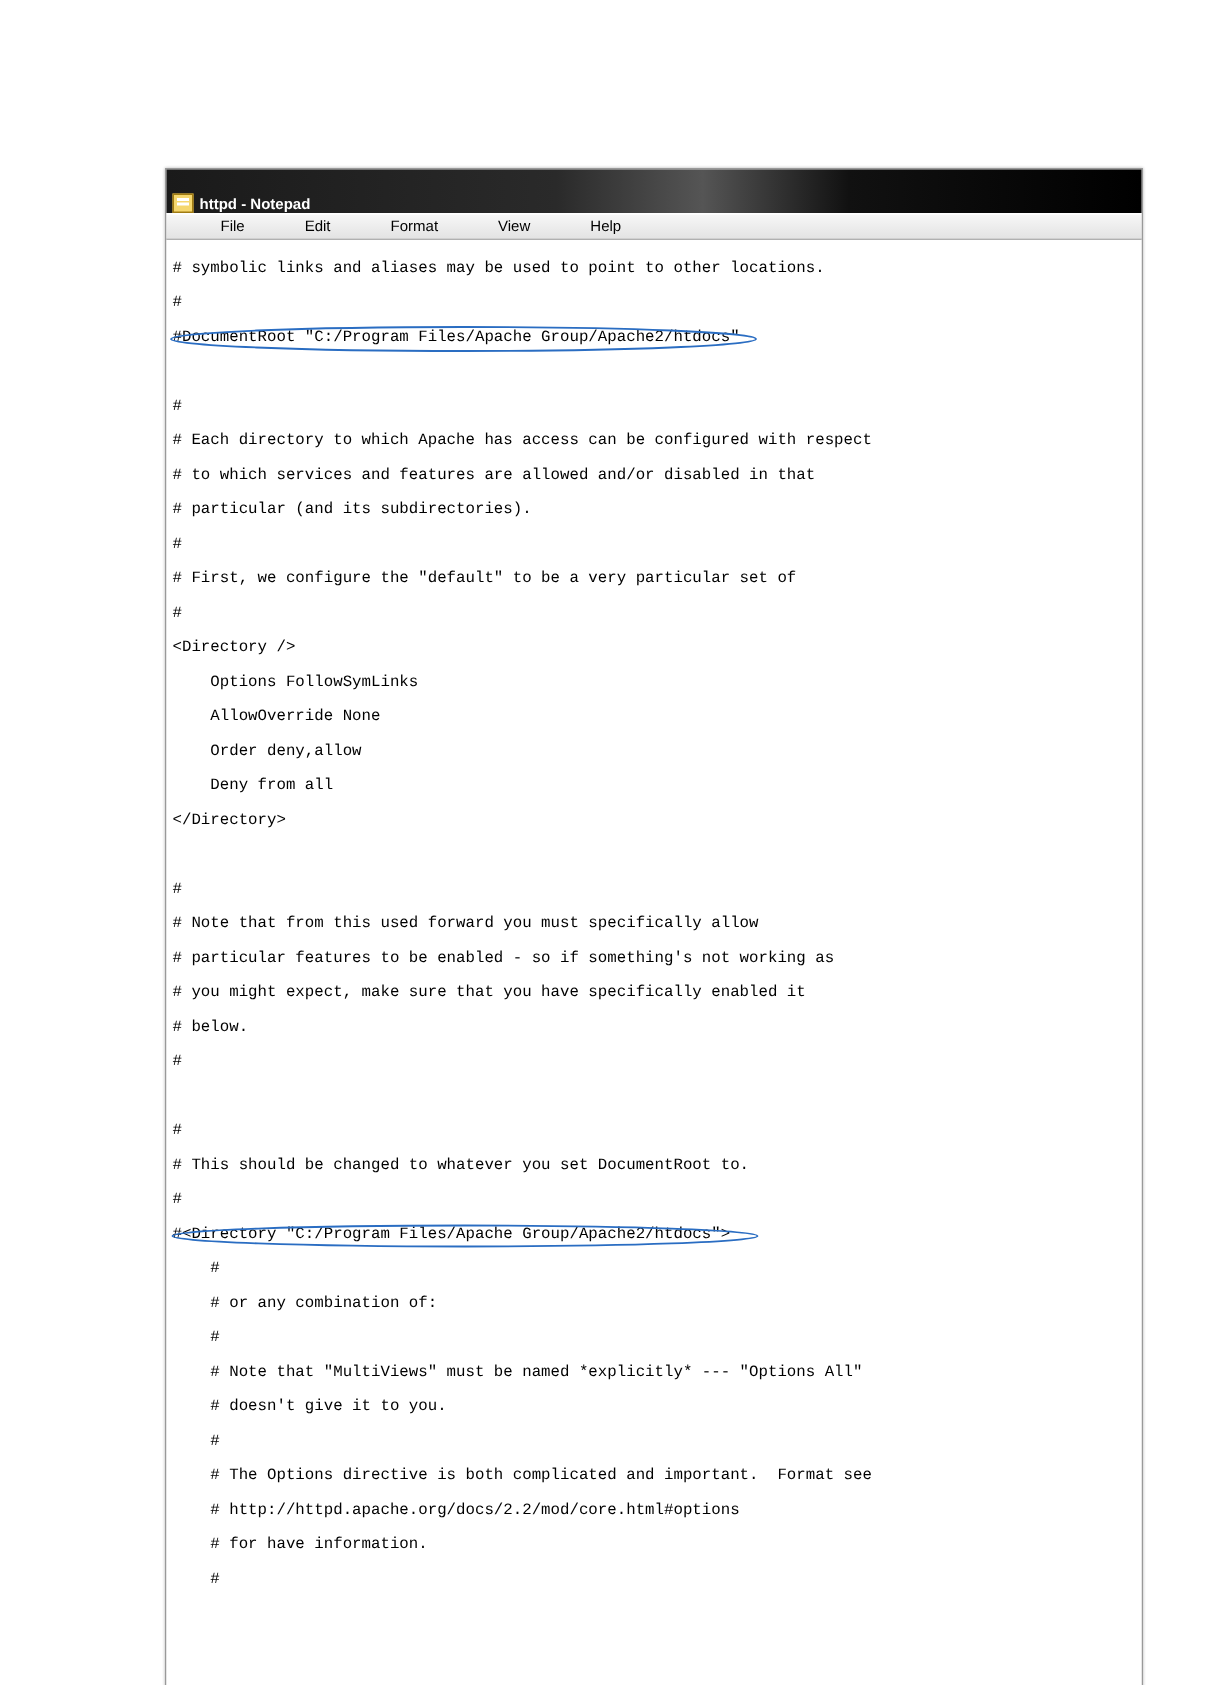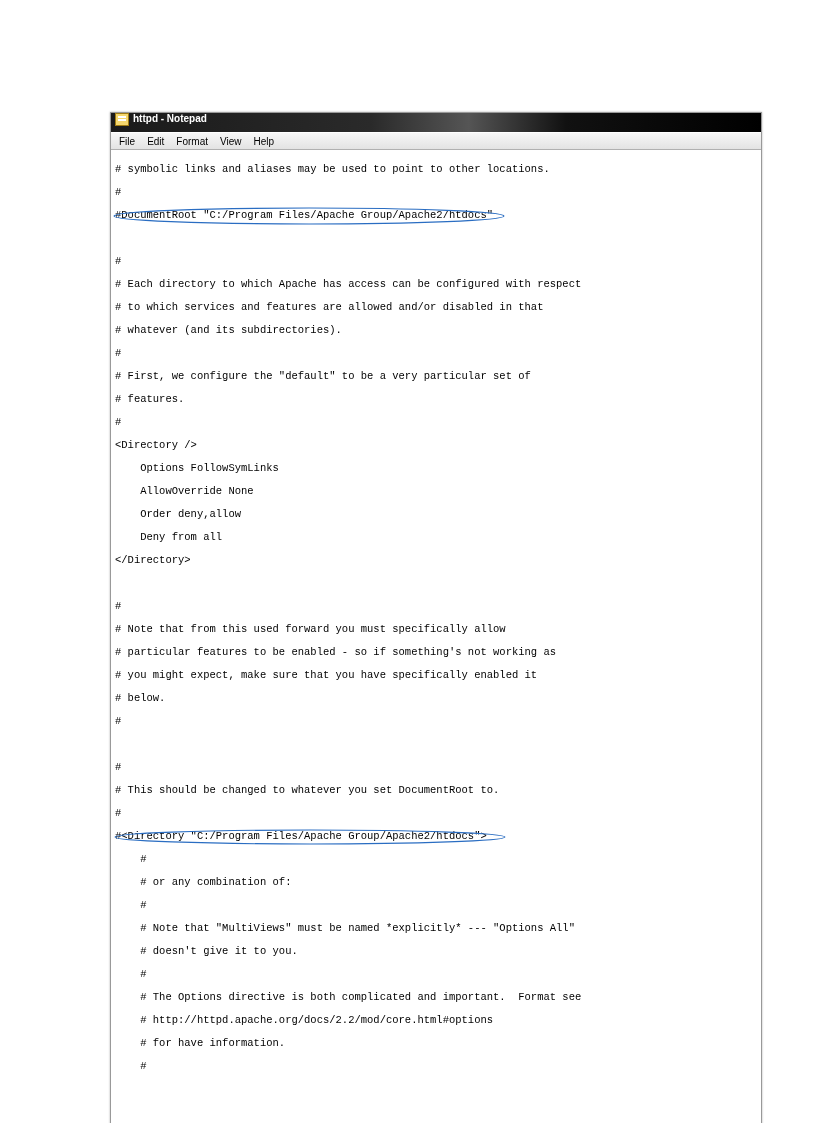--- a/index.html
+++ b/index.html
@@ -12,24 +12,24 @@
   .page {
     padding: 0;
   }
   .screenshot {
     margin: 112px 0 0 110px;
     width: 650px;
     border: 1px solid #999;
     box-shadow: 0 0 2px rgba(0,0,0,0.3);
   }
   .titlebar {
-    height: 19px;
+    height: 29px;
     background: linear-gradient(90deg, #1a1a1a 0%, #2a2a2a 40%, #555 55%, #111 70%, #000 100%);
     display: flex;
-    align-items: flex-start;
+    align-items: flex-end;
     padding: 0 4px;
     color: #fff;
     font-family: Tahoma, sans-serif;
     font-size: 10px;
     font-weight: bold;
   }
   .titlebar .app-icon {
     width: 12px;
     height: 11px;
     background: #f5d76e;
@@ -51,20 +51,21 @@
     border-bottom: 1px solid #b0b0b0;
     display: flex;
     align-items: center;
     font-family: Tahoma, sans-serif;
     font-size: 10px;
     color: #000;
     padding-left: 2px;
   }
   .menubar span {
     padding: 0 6px;
+    margin-left: 28px;
   }
   .editor {
     background: #fff;
     padding: 2px 4px 8px 4px;
     font-family: "Courier New", monospace;
     font-size: 10.5px;
     line-height: 11.5px;
     color: #000;
     white-space: pre;
     overflow: hidden;
@@ -104,24 +105,23 @@
     <div class="editor">
 <span class="line"># symbolic links and aliases may be used to point to other locations.</span>
 <span class="line">#</span>
 <span class="line ellipse"><svg width="395" height="22" style="left:-4px;top:-5px;" viewBox="0 0 395 22">
             <ellipse cx="198" cy="11" rx="195" ry="8" fill="none" stroke="#2a6dc2" stroke-width="1.2"></ellipse>
           </svg><span>#DocumentRoot "C:/Program Files/Apache Group/Apache2/htdocs"</span></span>
 <span class="line"></span>
 <span class="line">#</span>
 <span class="line"># Each directory to which Apache has access can be configured with respect</span>
 <span class="line"># to which services and features are allowed and/or disabled in that</span>
-<span class="line"># whatever (and its subdirectories).</span>
+<span class="line"># particular (and its subdirectories).</span>
 <span class="line">#</span>
 <span class="line"># First, we configure the "default" to be a very particular set of</span>
-<span class="line"># features.</span>
 <span class="line">#</span>
 <span class="line">&lt;Directory /&gt;</span>
 <span class="line">    Options FollowSymLinks</span>
 <span class="line">    AllowOverride None</span>
 <span class="line">    Order deny,allow</span>
 <span class="line">    Deny from all</span>
 <span class="line">&lt;/Directory&gt;</span>
 <span class="line"></span>
 <span class="line">#</span>
 <span class="line"># Note that from this used forward you must specifically allow</span>

